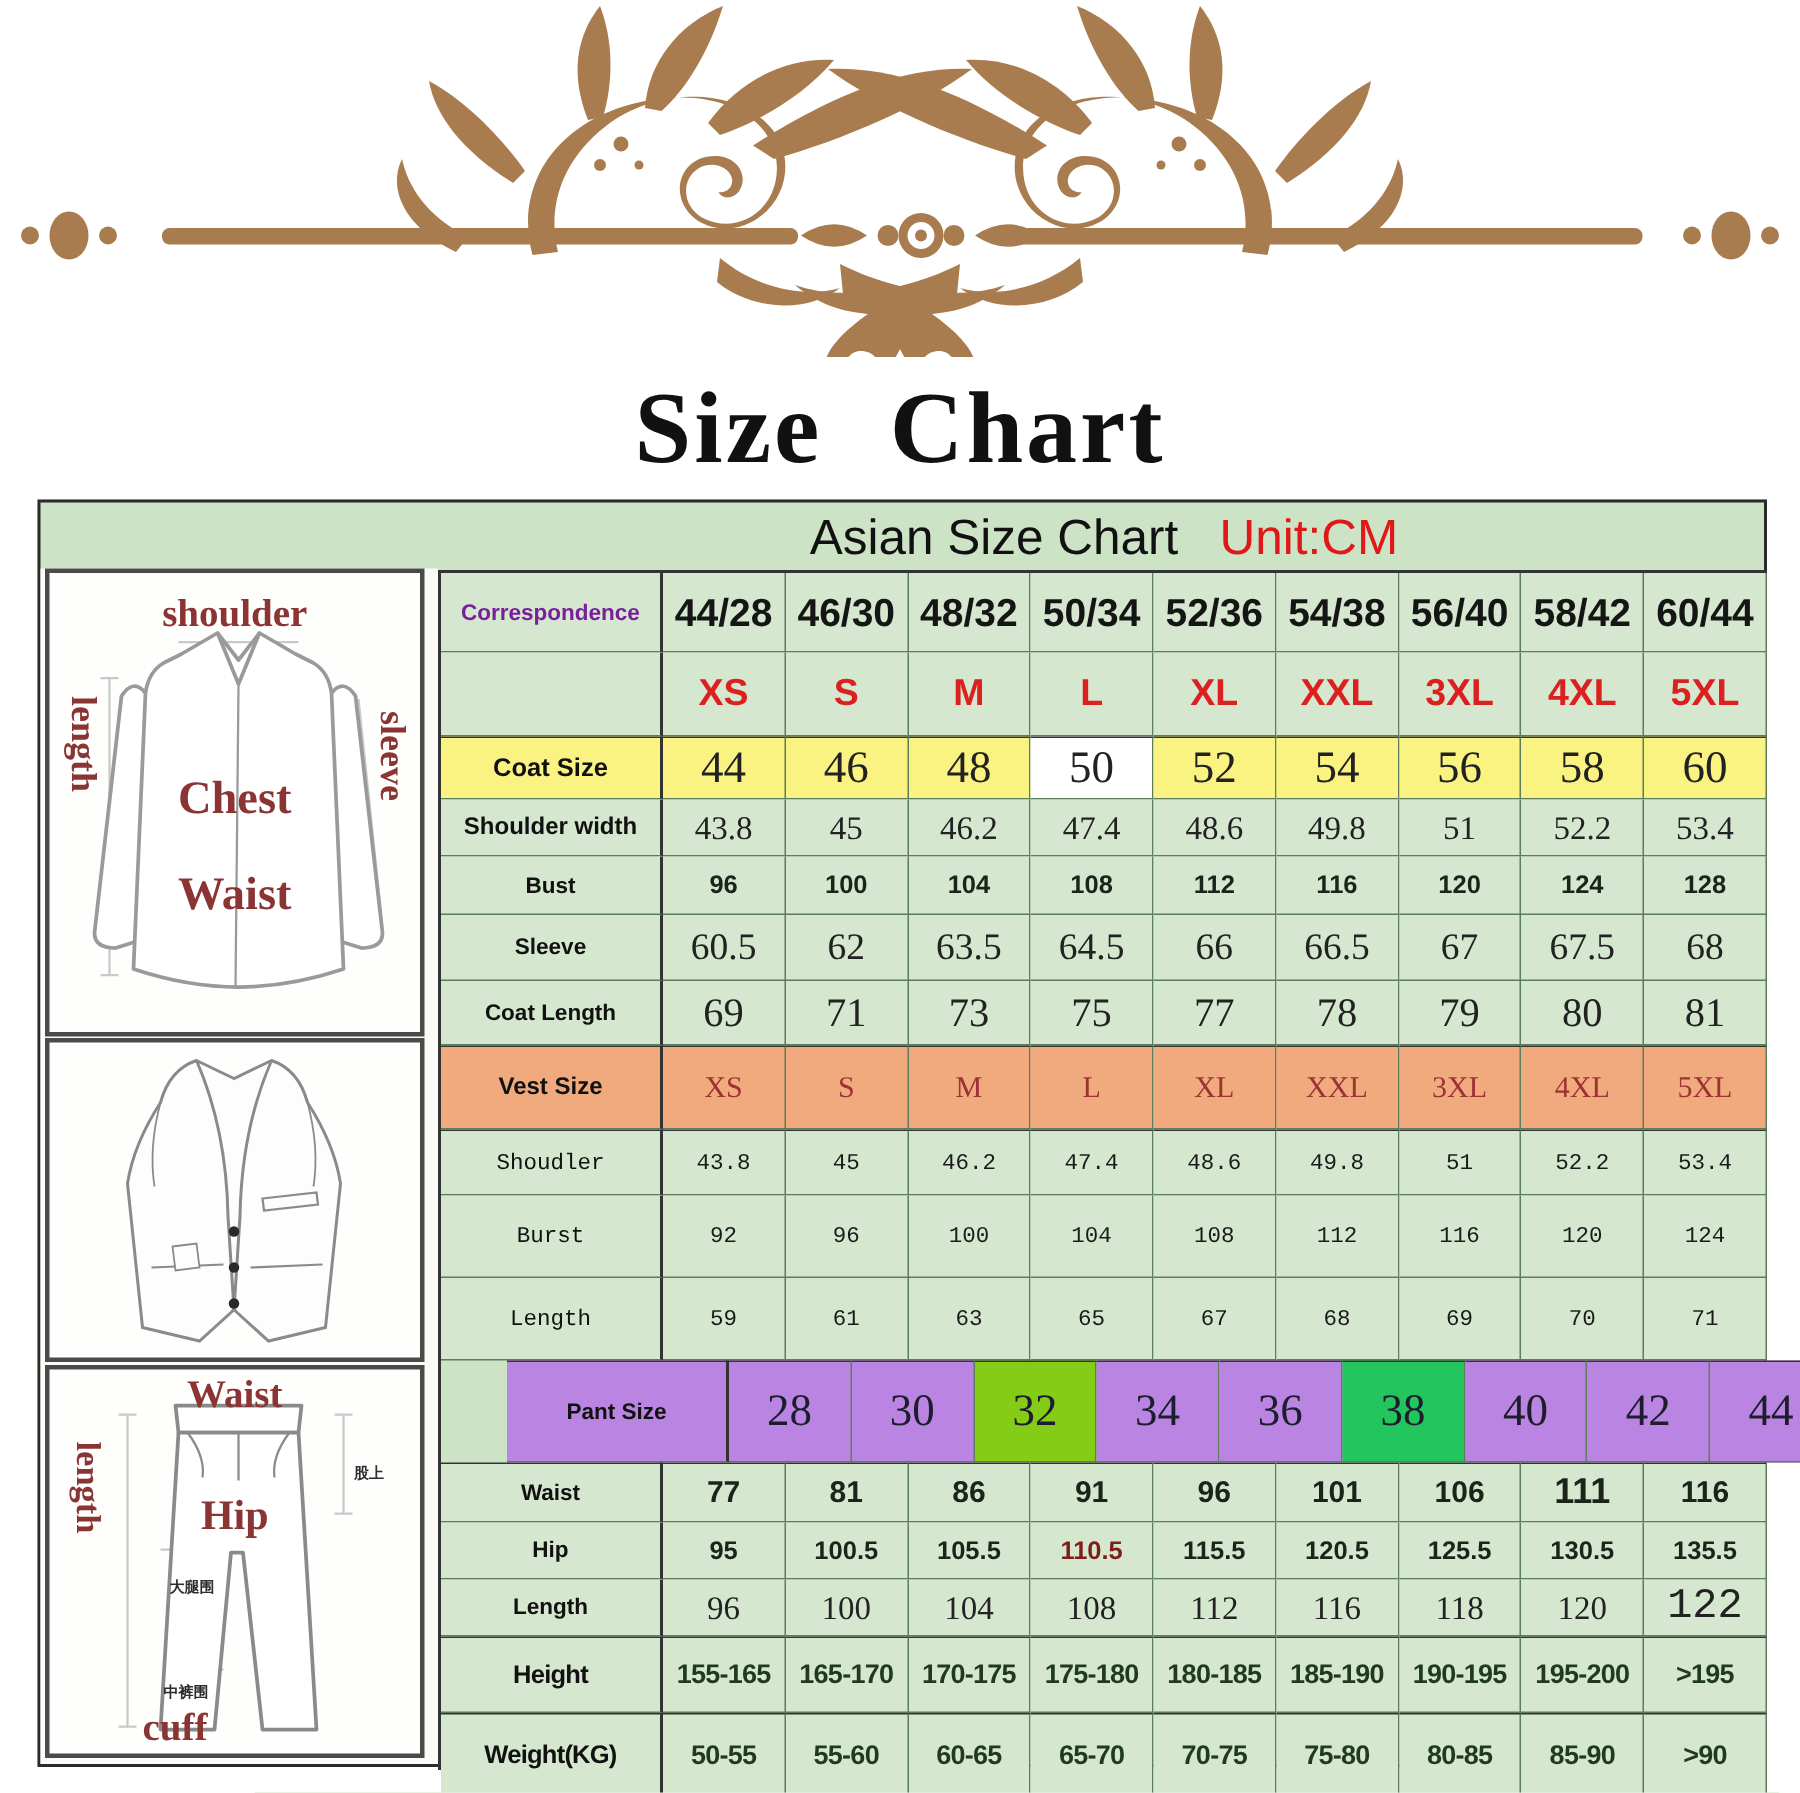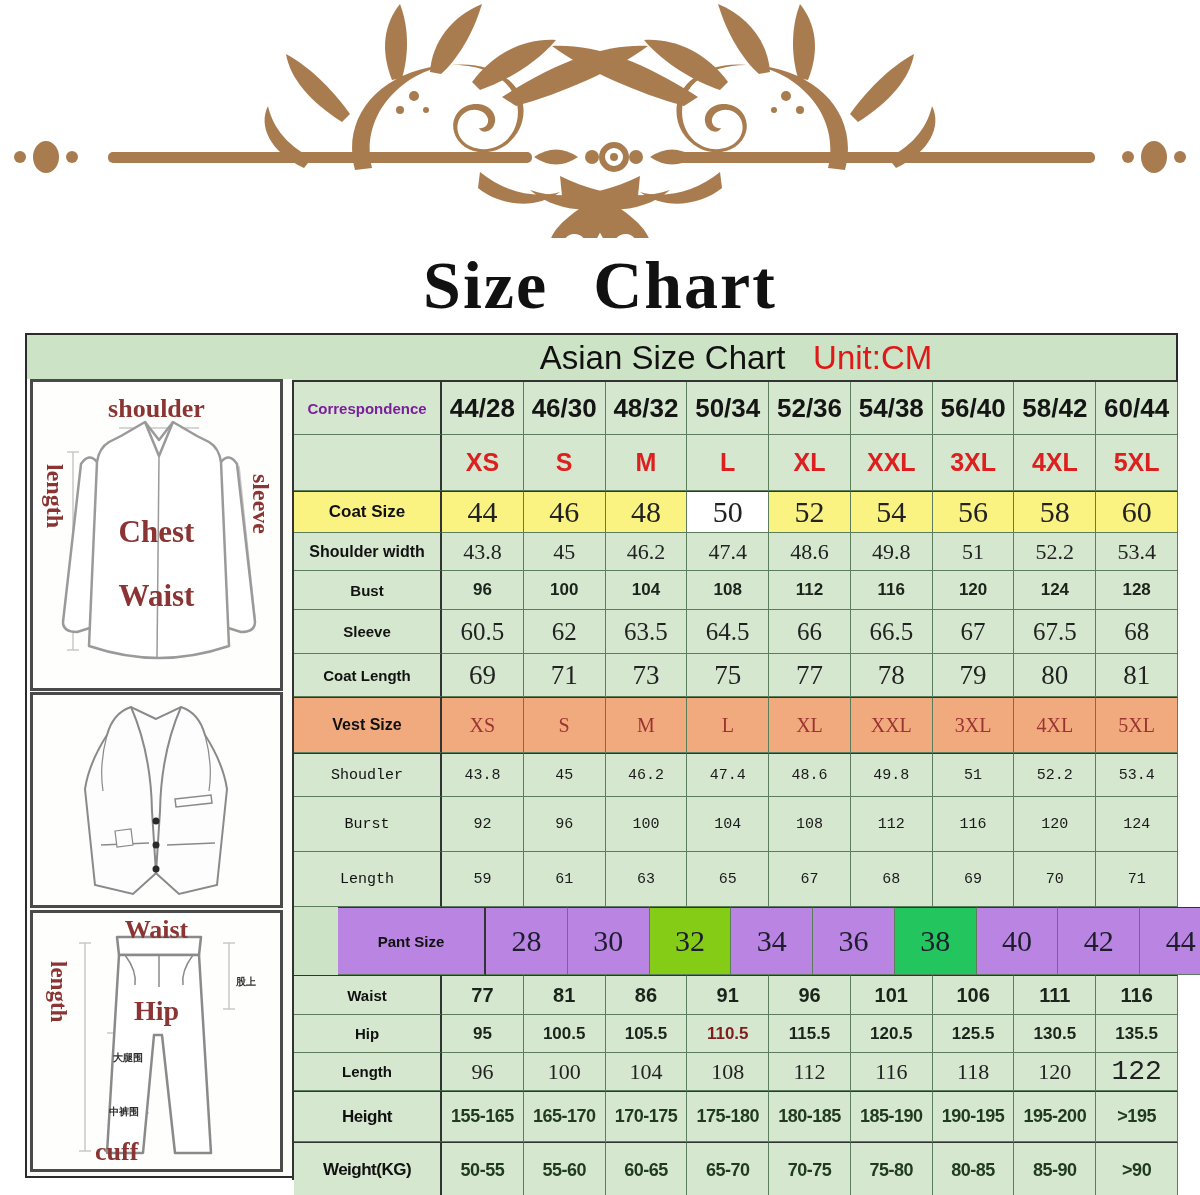--- a/index.html
+++ b/index.html
@@ -191,21 +191,21 @@
           <path d="M92,42 Q104,58 102,72" fill="none" stroke-width="1.5"></path>
           <path d="M160,42 Q148,58 150,72" fill="none" stroke-width="1.5"></path>
         </g>
       </svg>
       <div class="glabel" style="left:0;right:0;top:2px;text-align:center;font-size:26px;">Waist</div>
       <div class="glabel vert" style="left:12px;top:48px;font-size:23px;">length</div>
       <div class="glabel" style="left:0;right:0;top:82px;text-align:center;font-size:28px;">Hip</div>
       <div class="glabel" style="left:62px;bottom:2px;font-size:26px;">cuff</div>
       <div class="gnote" style="right:24px;top:62px;">股上</div>
       <div class="gnote" style="left:80px;top:138px;">大腿围</div>
-      <div class="gnote" style="left:76px;top:192px;">中裤围</div>
+      <div class="gnote" style="left:76px;top:208px;">中裤围</div>
     </div>
   </div>
 
   <div id="data-grid">
       <div class="trow" style="height: 53px;">
         <div class="tcell label" style="font-size: 15px; font-weight: 700; color: rgb(122, 31, 156);">Correspondence</div>
         <div class="tcell val" style="font-size: 26px; font-weight: 700; color: rgb(21, 21, 21);">44/28</div>
         <div class="tcell val" style="font-size: 26px; font-weight: 700; color: rgb(21, 21, 21);">46/30</div>
         <div class="tcell val" style="font-size: 26px; font-weight: 700; color: rgb(21, 21, 21);">48/32</div>
         <div class="tcell val" style="font-size: 26px; font-weight: 700; color: rgb(21, 21, 21);">50/34</div>
@@ -349,21 +349,21 @@
       </div>
       <div class="trow heavy" style="height: 40px;">
         <div class="tcell label" style="font-size: 15px; font-weight: 700; color: rgb(17, 17, 17);">Waist</div>
         <div class="tcell val" style="font-size: 20px; font-weight: 700; color: rgb(26, 36, 26);">77</div>
         <div class="tcell val" style="font-size: 20px; font-weight: 700; color: rgb(26, 36, 26);">81</div>
         <div class="tcell val" style="font-size: 20px; font-weight: 700; color: rgb(26, 36, 26);">86</div>
         <div class="tcell val" style="font-size: 20px; font-weight: 700; color: rgb(26, 36, 26);">91</div>
         <div class="tcell val" style="font-size: 20px; font-weight: 700; color: rgb(26, 36, 26);">96</div>
         <div class="tcell val" style="font-size: 20px; font-weight: 700; color: rgb(26, 36, 26);">101</div>
         <div class="tcell val" style="font-size: 20px; font-weight: 700; color: rgb(26, 36, 26);">106</div>
-        <div class="tcell val" style="font-size: 20px; font-weight: 700; color: rgb(26, 36, 26); text-align: right;">111</div>
+        <div class="tcell val" style="font-size: 24px; font-weight: 700; color: rgb(26, 36, 26); text-align: right;">111</div>
         <div class="tcell val" style="font-size: 20px; font-weight: 700; color: rgb(26, 36, 26);">116</div>
       </div>
       <div class="trow" style="height: 38px;">
         <div class="tcell label" style="font-size: 15px; font-weight: 700; color: rgb(17, 17, 17);">Hip</div>
         <div class="tcell val" style="font-size: 17px; font-weight: 700; color: rgb(26, 36, 26);">95</div>
         <div class="tcell val" style="font-size: 17px; font-weight: 700; color: rgb(26, 36, 26);">100.5</div>
         <div class="tcell val" style="font-size: 17px; font-weight: 700; color: rgb(26, 36, 26);">105.5</div>
         <div class="tcell val" style="font-size: 17px; font-weight: 700; color: #7f1d1d;">110.5</div>
         <div class="tcell val" style="font-size: 17px; font-weight: 700; color: rgb(26, 36, 26);">115.5</div>
         <div class="tcell val" style="font-size: 17px; font-weight: 700; color: rgb(26, 36, 26);">120.5</div>

